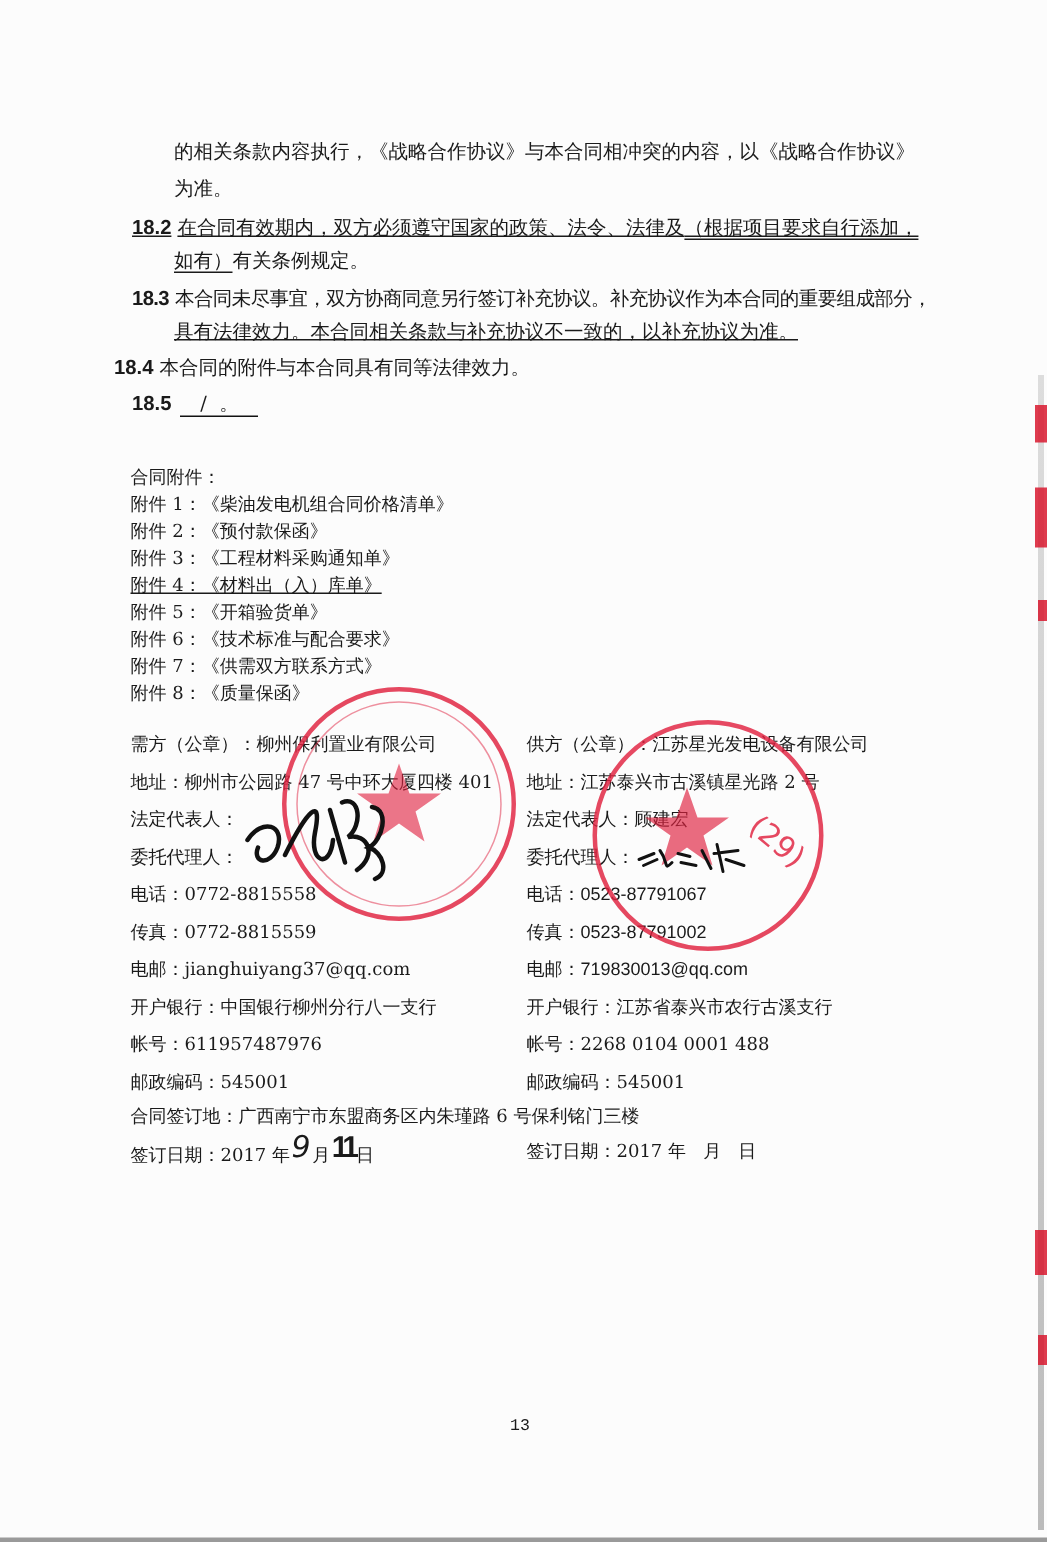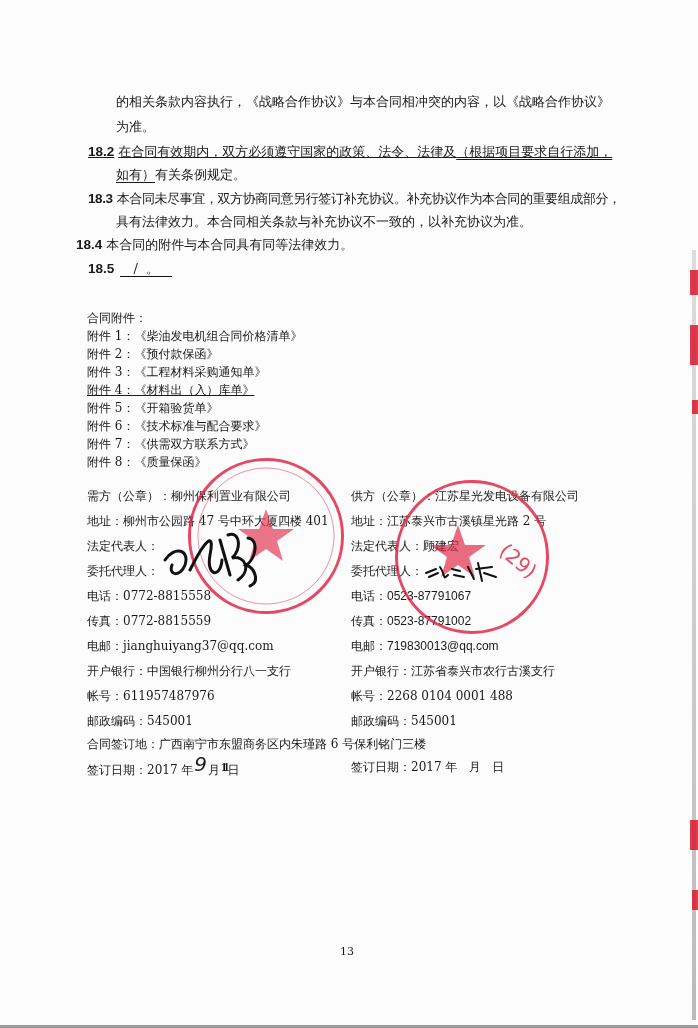--- a/index.html
+++ b/index.html
@@ -15,41 +15,41 @@
   .bottom-line { position:absolute; left:0; right:0; bottom:0; height:3px; background:#9a9a9a; }
   .line { position:absolute; font-size:13px; white-space:nowrap; line-height:18px; }
   .num { font-family:"Liberation Sans","DejaVu Sans",sans-serif; font-weight:bold; font-size:13.5px; margin-right:4px; }
   .ul { text-decoration:underline; text-underline-offset:3px; }
   .small { font-size:12px; }
   .sans { font-family:"Liberation Sans","DejaVu Sans",sans-serif; }
   .blank { display:inline-block; width:52px; border-bottom:1px solid #111; text-align:center; height:14px; line-height:14px; margin-left:2px; }
   .stamp { position:absolute; border-radius:50%; border:3px solid #e0213f; opacity:.82; }
   .stamp svg { position:absolute; left:0; top:0; }
   .sig { position:absolute; }
-  .pageno { position:absolute; left:340px; top:945px; font-size:11px; }
+  .pageno { position:absolute; left:340px; top:945px; font-size:11px;font-family:Liberation Mono, monospace; }
 </style>
 </head>
 <body>
 
 <div class="page">
 
   <div class="line" style="left:116px;top:93px;">的相关条款内容执行，《战略合作协议》与本合同相冲突的内容，以《战略合作协议》</div>
   <div class="line" style="left:116px;top:118px;">为准。</div>
 
   <div class="line" style="left:88px;top:143px;text-decoration:underline;">
     <span class="num">18.2</span><span>在合同有效期内，双方必须遵守国家的政策、法令、法律及</span><span class="ul">（根据项目要求自行添加，</span>
   </div>
   <div class="line" style="left:116px;top:166px;">
     <span class="ul">如有）</span><span>有关条例规定。</span>
   </div>
 
   <div class="line" style="left:88px;top:190px;letter-spacing:-0.4px;">
     <span class="num">18.3</span><span>本合同未尽事宜，双方协商同意另行签订补充协议。补充协议作为本合同的重要组成部分，</span>
   </div>
-  <div class="line" style="left:116px;top:213px;">具有法律效力。本合同相关条款与补充协议不一致的，以补充协议为准。</div>
+  <div class="line" style="left:116px;top:213px;text-decoration:underline;">具有法律效力。本合同相关条款与补充协议不一致的，以补充协议为准。</div>
 
   <div class="line" style="left:76px;top:236px;">
     <span class="num">18.4</span><span>本合同的附件与本合同具有同等法律效力。</span>
   </div>
 
   <div class="line" style="left:88px;top:260px;">
     <span class="num">18.5</span><span class="blank"><span>/</span>&nbsp;&nbsp;<span>。</span></span>
   </div>
 
   <div class="line small" style="left:87px;top:309px;">合同附件：</div>
@@ -69,21 +69,21 @@
   <div class="line small" style="left:87px;top:587px;">电话：0772-8815558</div>
   <div class="line small" style="left:87px;top:612px;">传真：0772-8815559</div>
   <div class="line small" style="left:87px;top:637px;">电邮：jianghuiyang37@qq.com</div>
   <div class="line small" style="left:87px;top:662px;">开户银行：中国银行柳州分行八一支行</div>
   <div class="line small" style="left:87px;top:687px;">帐号：611957487976</div>
   <div class="line small" style="left:87px;top:712px;">邮政编码：545001</div>
 
   <div class="line small" style="left:87px;top:735px;">合同签订地：广西南宁市东盟商务区内朱瑾路 6 号保利铭门三楼</div>
 
   <div class="line small" style="left:87px;top:758px;">
-    <span>签订日期：2017 年</span><span style="font-family:'DejaVu Sans',sans-serif;font-size:20px;font-style:italic;position:relative;top:-3px;margin:0 1px;">9</span><span>月</span><span style="font-family:Liberation Serif, serif;font-size:12px;font-weight:bold;position:relative;top:-3px;margin:0 1px;letter-spacing:-3px;text-align:right;">11</span><span>日</span>
+    <span>签订日期：2017 年</span><span style="font-family:'DejaVu Sans',sans-serif;font-size:20px;font-style:italic;position:relative;top:-3px;margin:0 1px;">9</span><span>月</span><span style="font-family:Liberation Sans, sans-serif;font-size:20px;font-weight:bold;position:relative;top:-3px;margin:0 1px;letter-spacing:-3px;text-align:right;">11</span><span>日</span>
   </div>
 
   <div class="line small" style="left:351px;top:487px;">供方（公章）：江苏星光发电设备有限公司</div>
   <div class="line small" style="left:351px;top:512px;text-align:center;">地址：江苏泰兴市古溪镇星光路 2 号</div>
   <div class="line small" style="left:351px;top:537px;">法定代表人：顾建宏</div>
   <div class="line small" style="left:351px;top:562px;">委托代理人：</div>
   <div class="line small sans" style="left:351px;top:587px;">电话：0523-87791067</div>
   <div class="line small sans" style="left:351px;top:612px;">传真：0523-87791002</div>
   <div class="line small sans" style="left:351px;top:637px;">电邮：719830013@qq.com</div>
   <div class="line small" style="left:351px;top:662px;">开户银行：江苏省泰兴市农行古溪支行</div>

